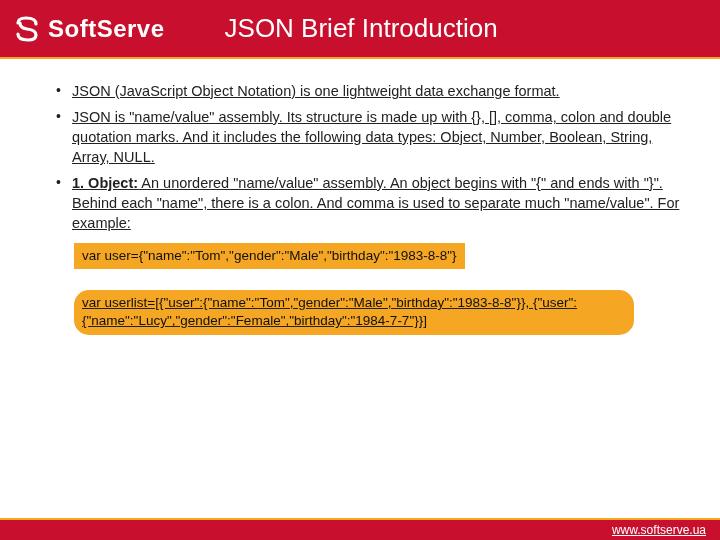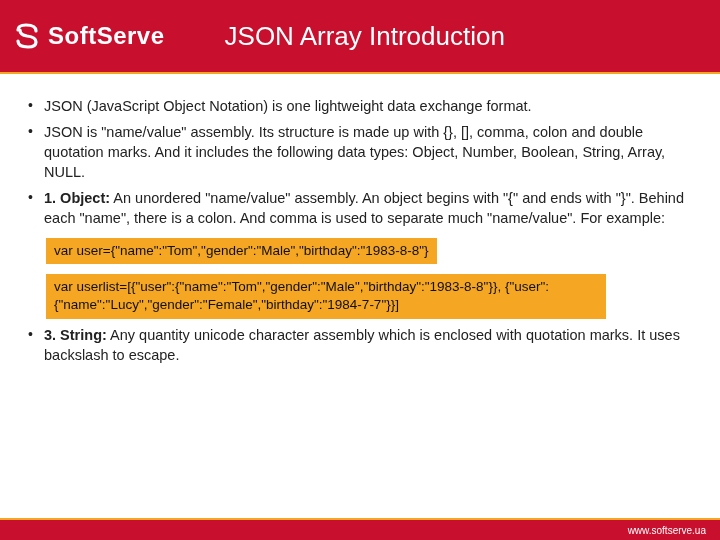--- a/index.html
+++ b/index.html
@@ -6,21 +6,21 @@
   body {
     width: 720px;
     height: 540px;
     font-family: Arial, Helvetica, sans-serif;
     background: #fff;
     position: relative;
     overflow: hidden;
   }
   .header {
     background: #c8102e;
-    height: 72px;
+    height: 57px;
     display: flex;
     align-items: center;
     padding: 0 18px 0 12px;
   }
   .logo-wrap {
     display: flex;
     align-items: center;
     color: #fff;
   }
   .logo-icon svg { display: block; }
@@ -34,24 +34,25 @@
     color: #fff;
     font-size: 26px;
     font-weight: 400;
     margin-left: 60px;
   }
   .header-underline {
     height: 2px;
     background: #f5a623;
   }
   .content {
-    padding: 22px 36px 0 24px;
+    padding: 22px 36px 0 52px;
     font-size: 14.5px;
     color: #222;
     line-height: 1.38;
+    text-decoration: underline;
   }
   ul.slide-list {
     list-style: none;
   }
   ul.slide-list > li {
     position: relative;
     padding-left: 20px;
     margin-bottom: 6px;
   }
   ul.slide-list > li::before {
@@ -61,38 +62,39 @@
     top: 0;
     font-size: 14px;
     color: #222;
   }
   .bold { font-weight: bold; text-align: center; }
   .code-box {
     background: #f5a623;
     color: #111;
     font-size: 13.5px;
     padding: 4px 8px;
-    margin: 4px 0 6px 22px;
+    margin: 4px 0 17px 22px;
     display: inline-block;
     line-height: 1.35;
   }
-  .code-box.wide { display: block; max-width: 560px; }
+  .code-box.wide { display: block; max-width: 560px; border-radius: 15px; }
   .footer {
     position: absolute;
     bottom: 0;
     left: 0;
     right: 0;
     height: 20px;
     background: #c8102e;
     color: #fff;
-    font-size: 10px;
+    font-size: 12px;
     display: flex;
     align-items: center;
     justify-content: flex-end;
     padding-right: 14px;
+    text-decoration: underline;
   }
   .footer-top {
     position: absolute;
     bottom: 20px;
     left: 0;
     right: 0;
     height: 2px;
     background: #f5a623;
   }
 </style>
@@ -102,37 +104,32 @@
 <div class="header">
   <div class="logo-wrap">
     <span class="logo-icon">
       <svg width="30" height="30" viewBox="0 0 30 30">
         <path d="M6 9 Q6 4 14 4 Q24 4 24 10" stroke="#fff" stroke-width="3.2" fill="none" stroke-linecap="round"></path>
         <path d="M6 20 Q6 26 16 26 Q24 26 24 21 Q24 16 15 15 Q8 14 8 9" stroke="#fff" stroke-width="3.2" fill="none" stroke-linecap="round"></path>
       </svg>
     </span>
     <span class="logo-text">SoftServe</span>
   </div>
-  <div class="title">JSON Array Introduction</div>
+  <div class="title">JSON Brief Introduction</div>
 </div>
 <div class="header-underline"></div>
 
 <div class="content">
   <ul class="slide-list">
     <li><span>JSON (JavaScript Object Notation) is one lightweight data exchange format.</span></li>
     <li><span>JSON is "name/value" assembly. Its structure is made up with {}, [], comma, colon and double quotation marks. And it includes the following data types: Object, Number, Boolean, String, Array, NULL.</span></li>
     <li>
       <span class="bold">1. Object:</span><span> An unordered "name/value" assembly. An object begins with "{" and ends with "}". Behind each "name", there is a colon. And comma is used to separate much "name/value". For example:</span>
     </li>
   </ul>
   <div class="code-box">var user={"name":"Tom","gender":"Male","birthday":"1983-8-8"}</div>
   <div class="code-box wide">var userlist=[{"user":{"name":"Tom","gender":"Male","birthday":"1983-8-8"}}, {"user":{"name":"Lucy","gender":"Female","birthday":"1984-7-7"}}]</div>
-  <ul class="slide-list">
-    <li>
-      <span class="bold">3. String:</span><span> Any quantity unicode character assembly which is enclosed with quotation marks. It uses backslash to escape.</span>
-    </li>
-  </ul>
 </div>
 
 <div class="footer-top"></div>
 <div class="footer">
   <span>www.softserve.ua</span>
 </div>
 
 </body></html>

